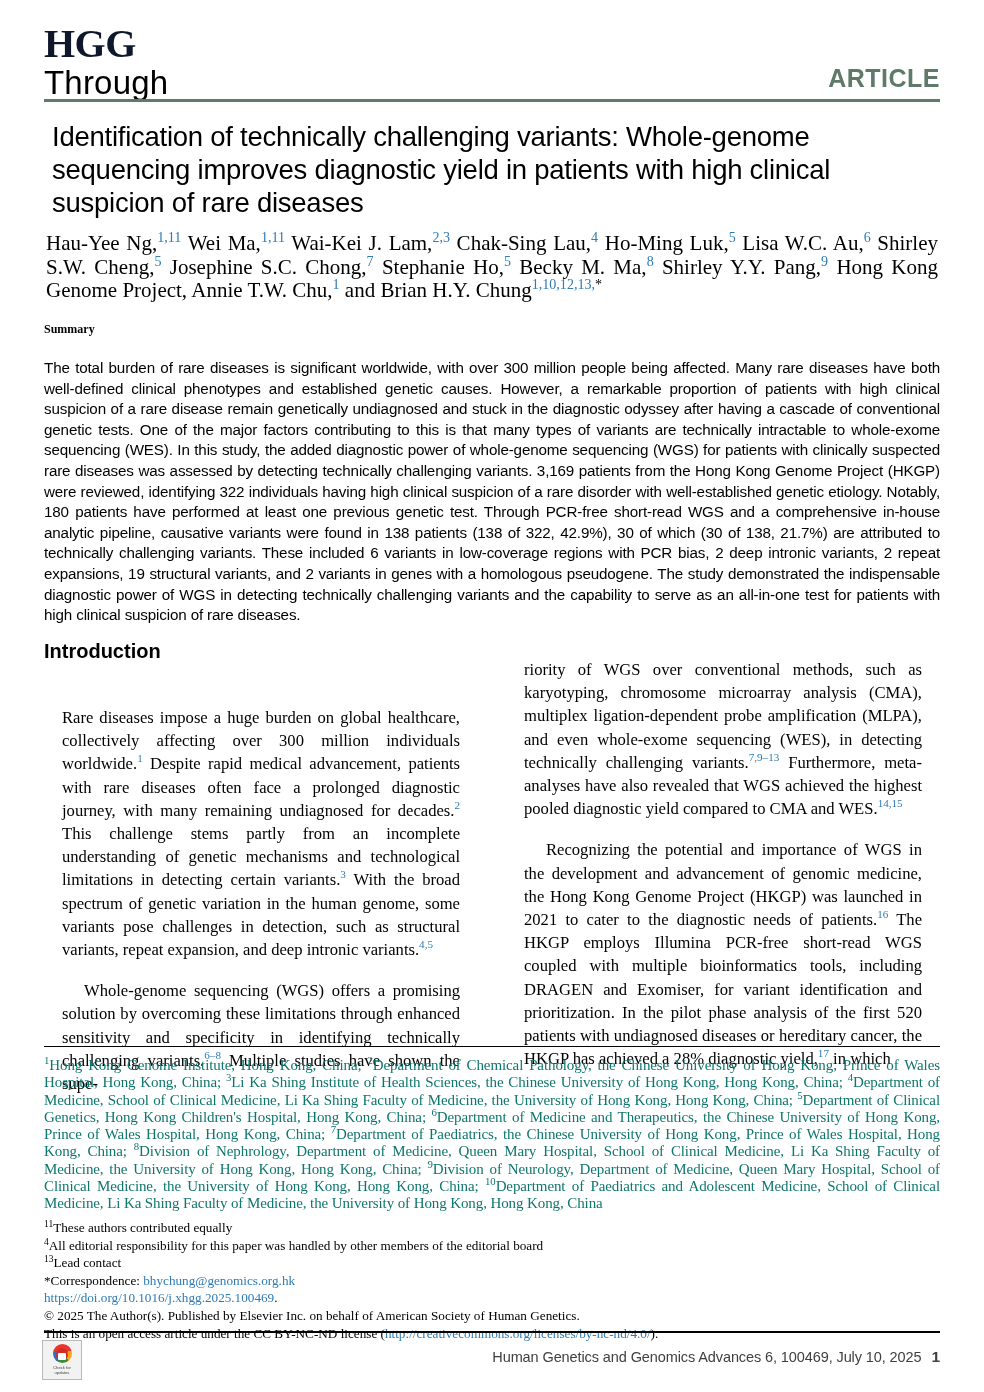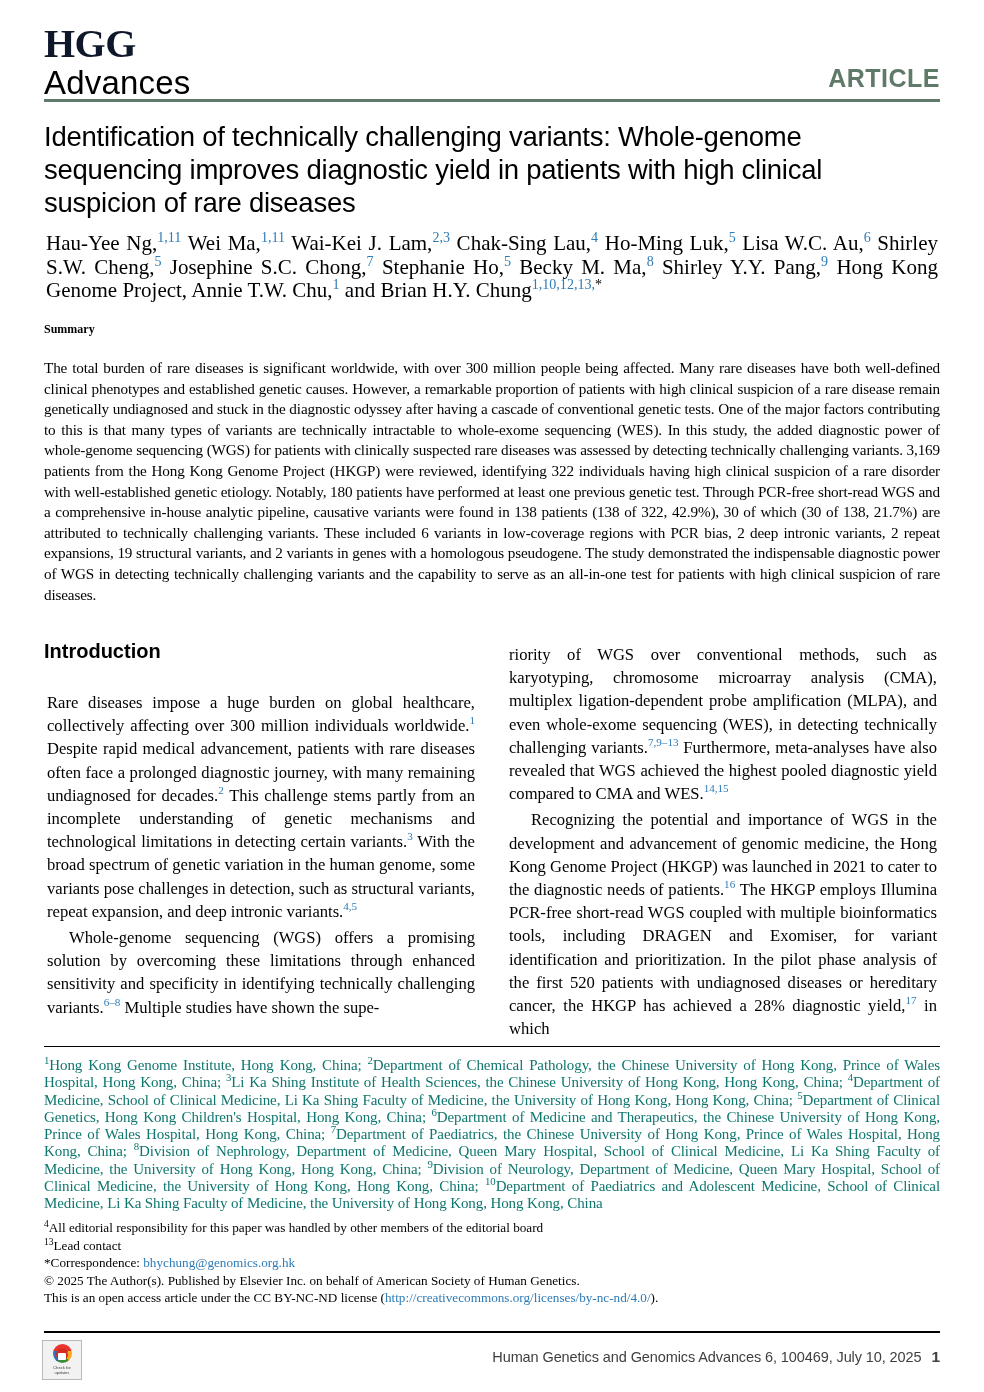--- a/index.html
+++ b/index.html
@@ -59,21 +59,21 @@
     left: 44px;
     top: 99px;
     width: 896px;
     height: 3px;
     background: #5f7a68;
   }
 
   
   .title {
     position: absolute;
-    left: 44px;
+    left: 52px;
     top: 120px;
     width: 894px;
     font-family: "Liberation Sans", sans-serif;
     font-weight: 400;
     font-size: 27.5px;
     line-height: 33px;
     letter-spacing: -0.25px;
     color: #000;
   }
 
@@ -106,21 +106,21 @@
     font-family: "Liberation Serif", serif;
     font-weight: bold;
     font-size: 12px;
     color: #000;
   }
   .summary-body {
     position: absolute;
     left: 44px;
     top: 358px;
     width: 896px;
-    font-family: Liberation Serif, serif;
+    font-family: Liberation Sans, sans-serif;
     font-size: 15.2px;
     line-height: 20.6px;
     text-align: justify;
     text-align-last: left;
     color: #000;
     letter-spacing: -0.15px;
   }
 
   
   .h-intro {
@@ -138,21 +138,21 @@
     width: 434px;
     font-family: "Liberation Serif", serif;
     font-size: 16.6px;
     line-height: 23.2px;
     text-align: justify;
     text-align-last: left;
     color: #000;
   }
   .col-left  { left: 44px; }
   .col-right { left: 506px; top: 640px; }
-  .col p { margin: 3px; }
+  .col p { margin: 18px; }
   .col p.indent { text-indent: 22px; }
 
   
   .rule-thin-top {
     position: absolute;
     left: 44px;
     top: 1046px;
     width: 896px;
     height: 1px;
     background: #000;
@@ -262,21 +262,21 @@
     font-size: 15.5px;
   }
 </style>
 </head>
 <body>
 
 <div class="page">
 
   <div class="masthead">
     <div class="logo-hgg">HGG</div>
-    <div class="logo-advances">Advances</div>
+    <div class="logo-advances">Through</div>
     <div class="article-tag">ARTICLE</div>
   </div>
   <div class="rule-green"></div>
 
   <div class="title">Identification of technically challenging variants: Whole-genome sequencing improves diagnostic yield in patients with high clinical suspicion of rare diseases</div>
 
   <div class="authors">Hau-Yee Ng,<sup>1,11</sup> Wei Ma,<sup>1,11</sup> Wai-Kei J. Lam,<sup>2,3</sup> Chak-Sing Lau,<sup>4</sup> Ho-Ming Luk,<sup>5</sup> Lisa W.C. Au,<sup>6</sup> Shirley S.W. Cheng,<sup>5</sup> Josephine S.C. Chong,<sup>7</sup> Stephanie Ho,<sup>5</sup> Becky M. Ma,<sup>8</sup> Shirley Y.Y. Pang,<sup>9</sup> Hong Kong Genome Project, Annie T.W. Chu,<sup>1</sup> and Brian H.Y. Chung<sup>1,10,12,13,</sup><sup class="blk">*</sup></div>
 
   <div class="h-summary">Summary</div>
   <div class="summary-body">The total burden of rare diseases is significant worldwide, with over 300 million people being affected. Many rare diseases have both well-defined clinical phenotypes and established genetic causes. However, a remarkable proportion of patients with high clinical suspicion of a rare disease remain genetically undiagnosed and stuck in the diagnostic odyssey after having a cascade of conventional genetic tests. One of the major factors contributing to this is that many types of variants are technically intractable to whole-exome sequencing (WES). In this study, the added diagnostic power of whole-genome sequencing (WGS) for patients with clinically suspected rare diseases was assessed by detecting technically challenging variants. 3,169 patients from the Hong Kong Genome Project (HKGP) were reviewed, identifying 322 individuals having high clinical suspicion of a rare disorder with well-established genetic etiology. Notably, 180 patients have performed at least one previous genetic test. Through PCR-free short-read WGS and a comprehensive in-house analytic pipeline, causative variants were found in 138 patients (138 of 322, 42.9%), 30 of which (30 of 138, 21.7%) are attributed to technically challenging variants. These included 6 variants in low-coverage regions with PCR bias, 2 deep intronic variants, 2 repeat expansions, 19 structural variants, and 2 variants in genes with a homologous pseudogene. The study demonstrated the indispensable diagnostic power of WGS in detecting technically challenging variants and the capability to serve as an all-in-one test for patients with high clinical suspicion of rare diseases.</div>
@@ -290,23 +290,25 @@
 
   <div class="col col-right">
     <p>riority of WGS over conventional methods, such as karyotyping, chromosome microarray analysis (CMA), multiplex ligation-dependent probe amplification (MLPA), and even whole-exome sequencing (WES), in detecting technically challenging variants.<sup class="sup-ref">7,9–13</sup> Furthermore, meta-analyses have also revealed that WGS achieved the highest pooled diagnostic yield compared to CMA and WES.<sup class="sup-ref">14,15</sup></p>
     <p class="indent">Recognizing the potential and importance of WGS in the development and advancement of genomic medicine, the Hong Kong Genome Project (HKGP) was launched in 2021 to cater to the diagnostic needs of patients.<sup class="sup-ref">16</sup> The HKGP employs Illumina PCR-free short-read WGS coupled with multiple bioinformatics tools, including DRAGEN and Exomiser, for variant identification and prioritization. In the pilot phase analysis of the first 520 patients with undiagnosed diseases or hereditary cancer, the HKGP has achieved a 28% diagnostic yield,<sup class="sup-ref">17</sup> in which</p>
   </div>
 
   <div class="rule-thin-top"></div>
   <div class="affil"><sup>1</sup>Hong Kong Genome Institute, Hong Kong, China; <sup>2</sup>Department of Chemical Pathology, the Chinese University of Hong Kong, Prince of Wales Hospital, Hong Kong, China; <sup>3</sup>Li Ka Shing Institute of Health Sciences, the Chinese University of Hong Kong, Hong Kong, China; <sup>4</sup>Department of Medicine, School of Clinical Medicine, Li Ka Shing Faculty of Medicine, the University of Hong Kong, Hong Kong, China; <sup>5</sup>Department of Clinical Genetics, Hong Kong Children's Hospital, Hong Kong, China; <sup>6</sup>Department of Medicine and Therapeutics, the Chinese University of Hong Kong, Prince of Wales Hospital, Hong Kong, China; <sup>7</sup>Department of Paediatrics, the Chinese University of Hong Kong, Prince of Wales Hospital, Hong Kong, China; <sup>8</sup>Division of Nephrology, Department of Medicine, Queen Mary Hospital, School of Clinical Medicine, Li Ka Shing Faculty of Medicine, the University of Hong Kong, Hong Kong, China; <sup>9</sup>Division of Neurology, Department of Medicine, Queen Mary Hospital, School of Clinical Medicine, the University of Hong Kong, Hong Kong, China; <sup>10</sup>Department of Paediatrics and Adolescent Medicine, School of Clinical Medicine, Li Ka Shing Faculty of Medicine, the University of Hong Kong, Hong Kong, China</div>
 
   <div class="fnotes">
+    <div><sup>11</sup><span>These authors contributed equally</span></div>
     <div><sup>4</sup><span>All editorial responsibility for this paper was handled by other members of the editorial board</span></div>
     <div><sup>13</sup><span>Lead contact</span></div>
     <div><span>*Correspondence:</span> <a class="lnk" href="#">bhychung@genomics.org.hk</a></div>
+    <div><a class="lnk" href="#">https://doi.org/10.1016/j.xhgg.2025.100469</a>.</div>
     <div>© 2025 The Author(s). Published by Elsevier Inc. on behalf of American Society of Human Genetics.</div>
     <div><span>This is an open access article under the CC BY-NC-ND license (</span><a class="lnk" href="#">http://creativecommons.org/licenses/by-nc-nd/4.0/</a><span>).</span></div>
   </div>
 
   <div class="rule-thin-bot"></div>
 
   <div class="crossmark">
     <div class="cm-circle"></div>
     <div class="cm-label">
       <span>Check for</span><br>

